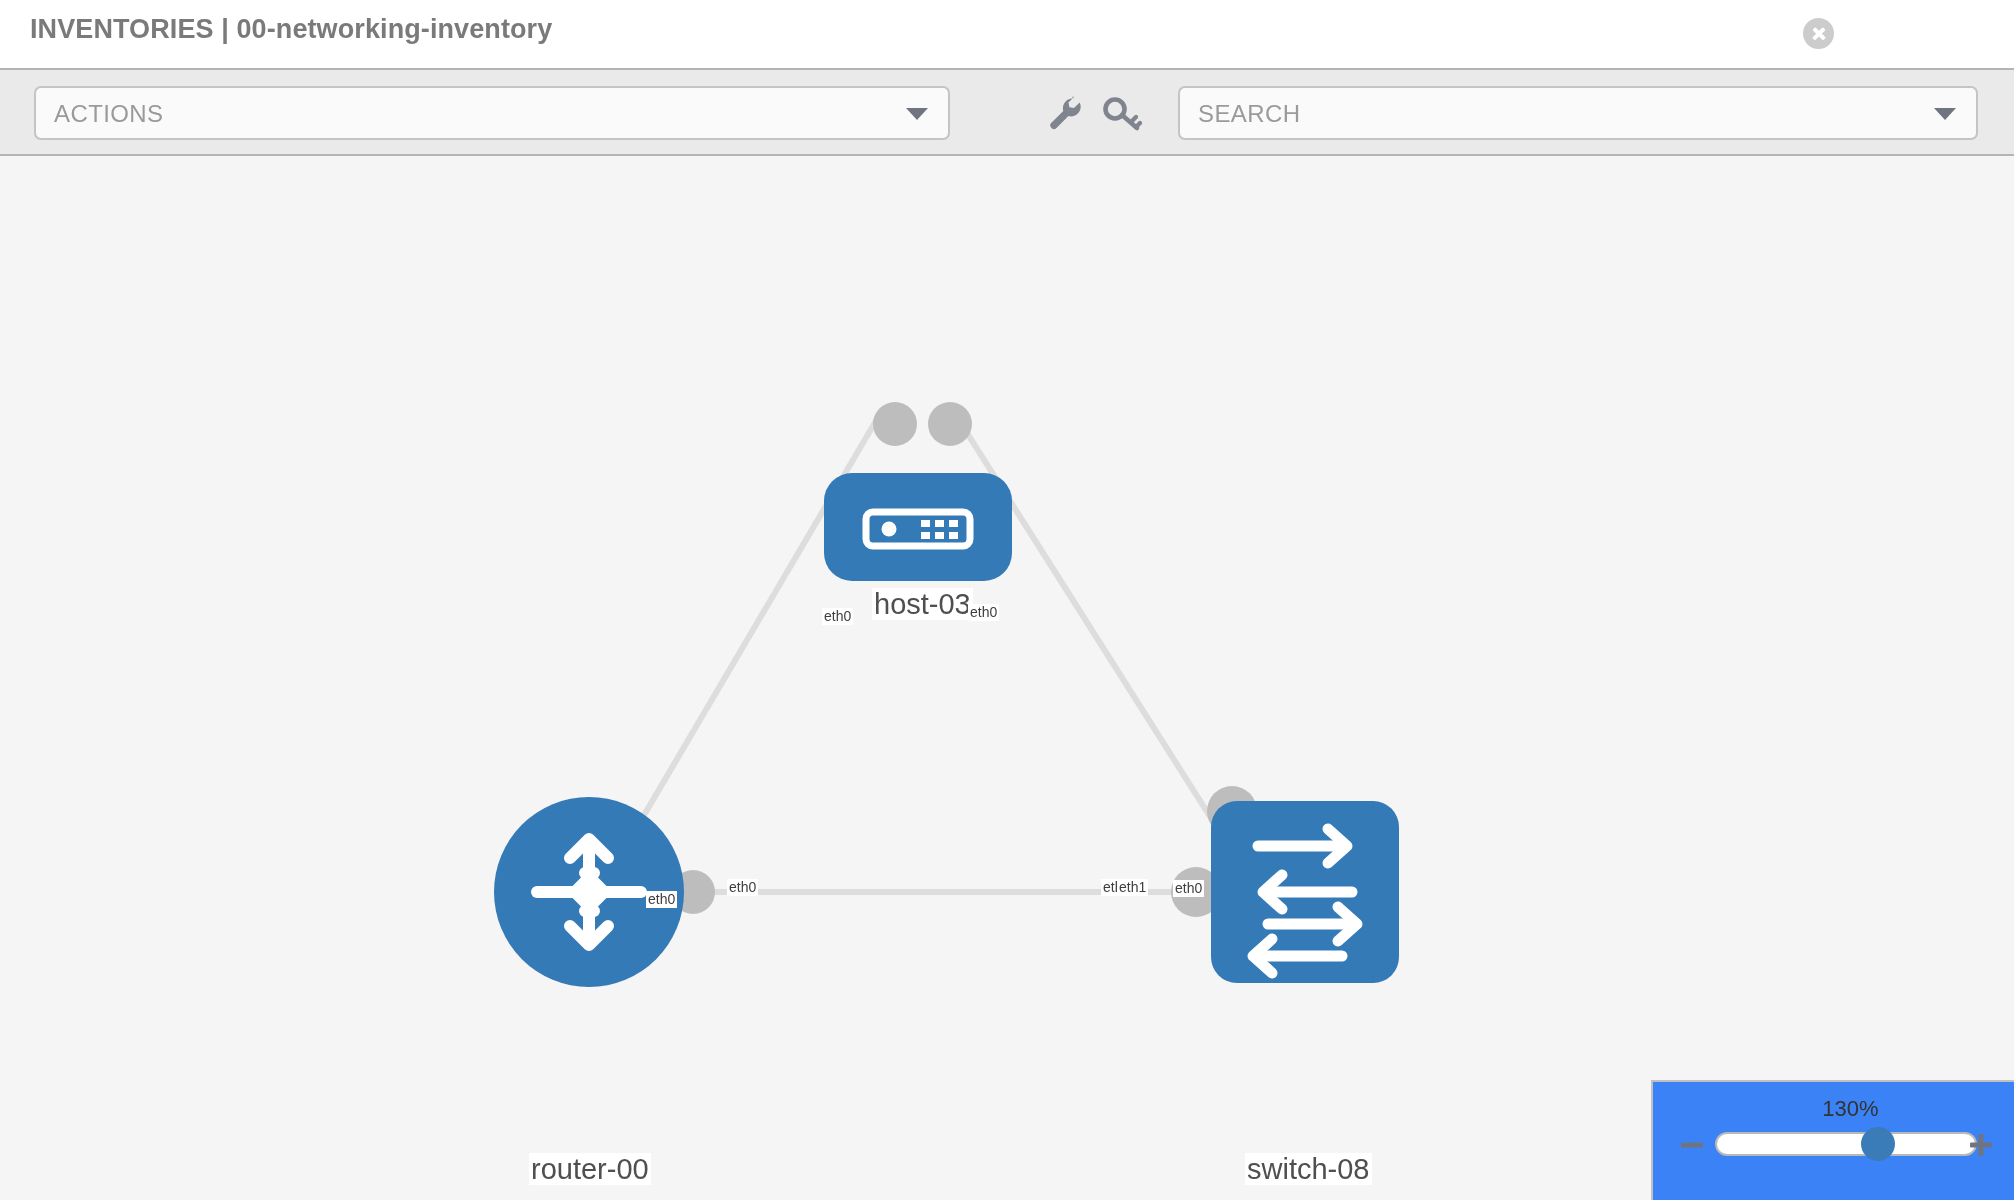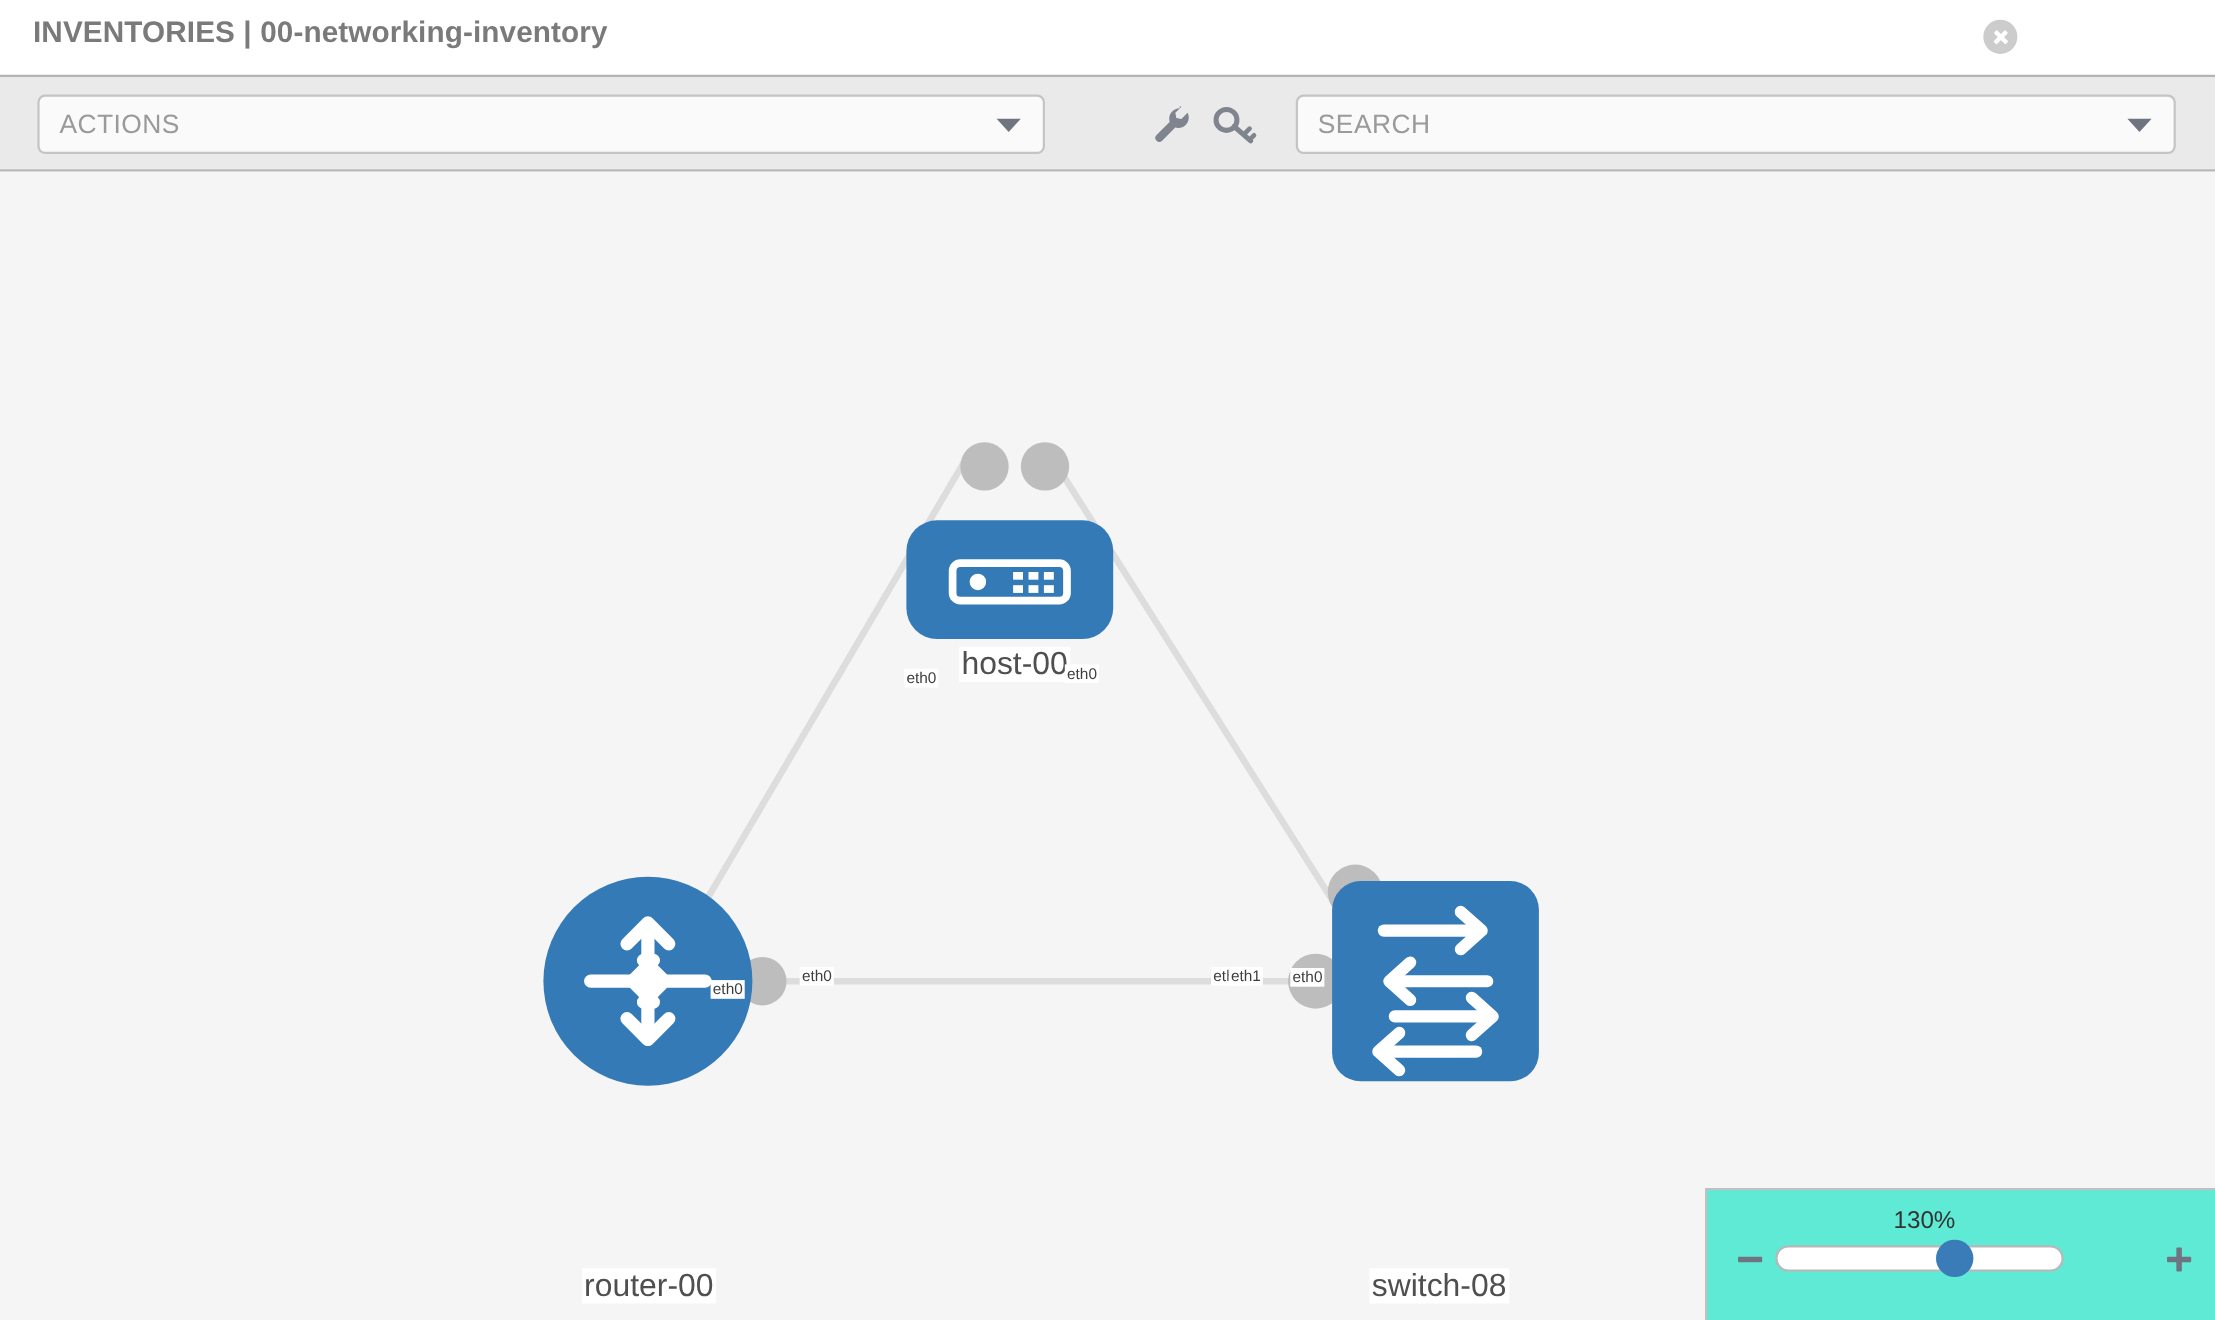--- a/index.html
+++ b/index.html
@@ -182,23 +182,23 @@
   .lbl-port {
     font-size: 14px;
     color: #3e3e3e;
   }
 
   
   .zoom-panel {
     position: absolute;
     right: 0;
     bottom: 0;
-    width: 464px;
+    width: 363px;
     height: 120px;
-    background: #5eead4;
+    background: #3b82f6;
     border-top: 2px solid #c0c0c0;
     border-left: 2px solid #c0c0c0;
     box-sizing: border-box;
   }
   .zoom-pct {
     position: absolute;
     top: 14px;
     left: 0;
     width: 395px;
     text-align: center;
@@ -349,21 +349,21 @@
           <path d="M1352 736 L1265 736"></path>
           <path d="M1282 719 L1263 736 L1282 753"></path>
           <path d="M1268 768 L1355 768"></path>
           <path d="M1338 751 L1357 768 L1338 785"></path>
           <path d="M1342 800 L1255 800"></path>
           <path d="M1272 783 L1253 800 L1272 817"></path>
         </g>
       </g>
     </svg>
 
-    <div class="lbl lbl-node" style="left:872px; top:432px;">host-00</div>
+    <div class="lbl lbl-node" style="left:872px; top:432px;">host-03</div>
     <div class="lbl lbl-port" style="left:822px; top:452px;">eth0</div>
     <div class="lbl lbl-port" style="left:968px; top:448px;">eth0</div>
 
     <div class="lbl lbl-port" style="left:646px; top:735px;">eth0</div>
     <div class="lbl lbl-port" style="left:1173px; top:724px;">eth0</div>
 
     <div class="lbl lbl-port" style="left:727px; top:723px;">eth0</div>
     <div class="lbl lbl-port" style="left:1101px; top:723px;">eth0</div>
     <div class="lbl lbl-port" style="left:1117px; top:723px;">eth1</div>
 

